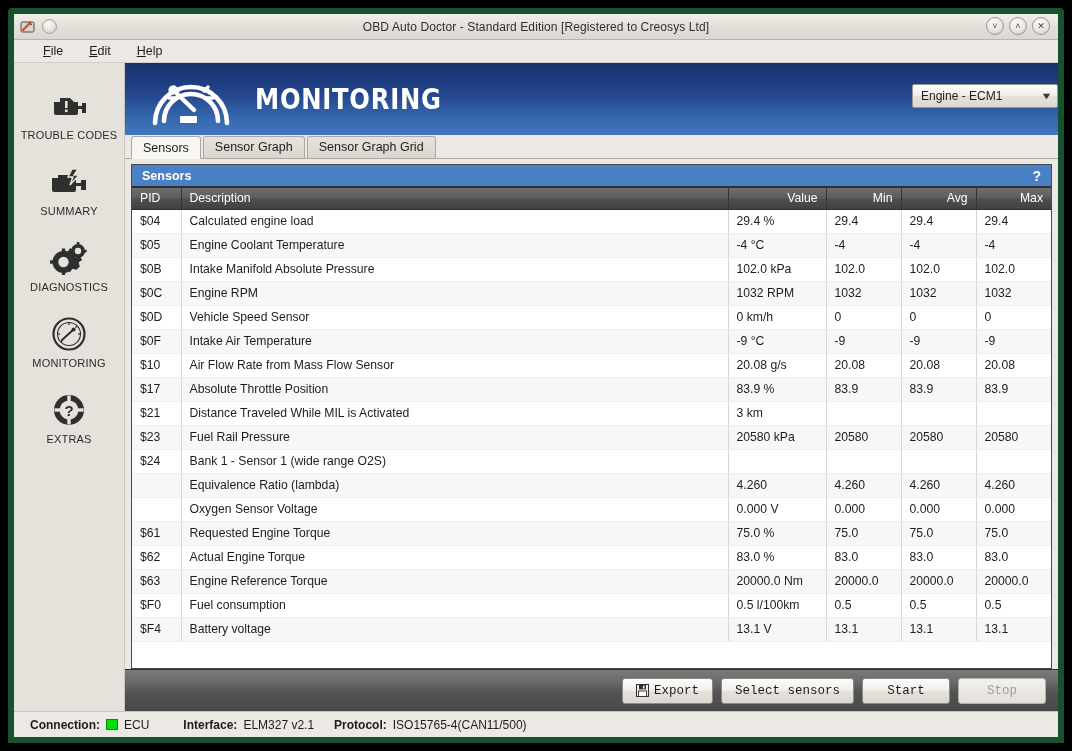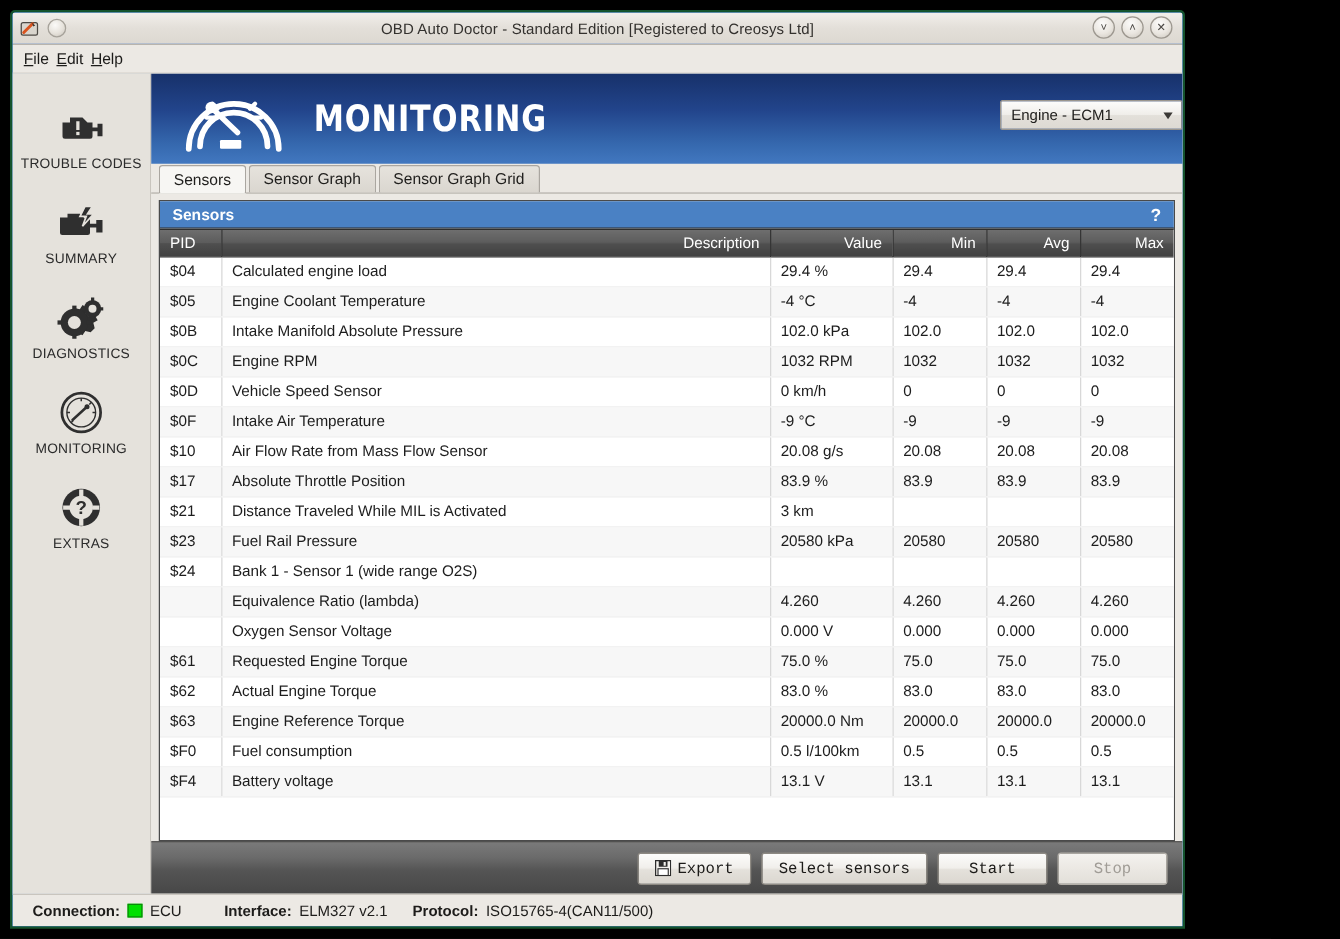--- a/index.html
+++ b/index.html
@@ -17,24 +17,24 @@
     height: 751px;
     overflow: hidden;
     background: #000000;
   }
 
   
   .window {
     position: absolute;
     left: 8px;
     top: 8px;
-    width: 940px;
+    width: 1056px;
     height: 735px;
-    background: #3b82f6;
-    border: 2px solid #14532d;
+    background: #4c1d95;
+    border: 6px solid #14532d;
     border-radius: 4px 4px 0 0;
     box-sizing: border-box;
     display: flex;
     flex-direction: column;
     overflow: hidden;
   }
 
   
   .titlebar {
     height: 25px;
@@ -97,21 +97,22 @@
     line-height: 1;
   }
 
   
   .menubar {
     height: 22px;
     flex: 0 0 22px;
     background: #ece9e4;
     display: flex;
     align-items: center;
-    padding-left: 6px;
+    padding-left: 26px;
+    gap: 20px;
     border-bottom: 1px solid #d3cfc8;
   }
   .menu-item {
     font-size: 12.5px;
     color: #1d1c1a;
     padding: 1px 3px;
     cursor: default;
   }
   .menu-item u { text-decoration: underline; }
 
@@ -316,21 +317,21 @@
     font-size: 12.2px;
     border-right: 1px solid #353535;
     border-bottom: 1px solid #2e2e2e;
     padding: 0 8px;
     box-sizing: border-box;
     cursor: default;
     margin-top: 36px;
   }
   table.sensors thead th:last-child { border-right: none; }
   th.c-pid { text-align: left; width: 49px; }
-  th.c-desc { text-align: right; }
+  th.c-desc { text-align: left; }
   th.c-val { text-align: right; width: 98px; }
   th.c-min, th.c-avg, th.c-max { text-align: right; width: 75px; }
 
   table.sensors tbody tr { height: 24px; }
   table.sensors tbody tr.odd td { background: #ffffff; }
   table.sensors tbody tr.even td { background: #f7f7f7; }
   table.sensors tbody td {
     padding: 0 8px;
     border-bottom: 1px solid #eeeeee;
     white-space: nowrap;

